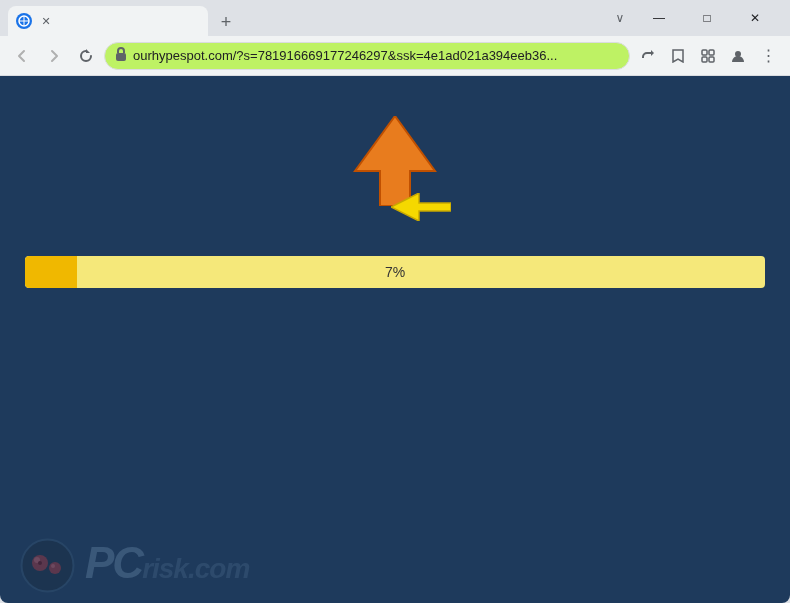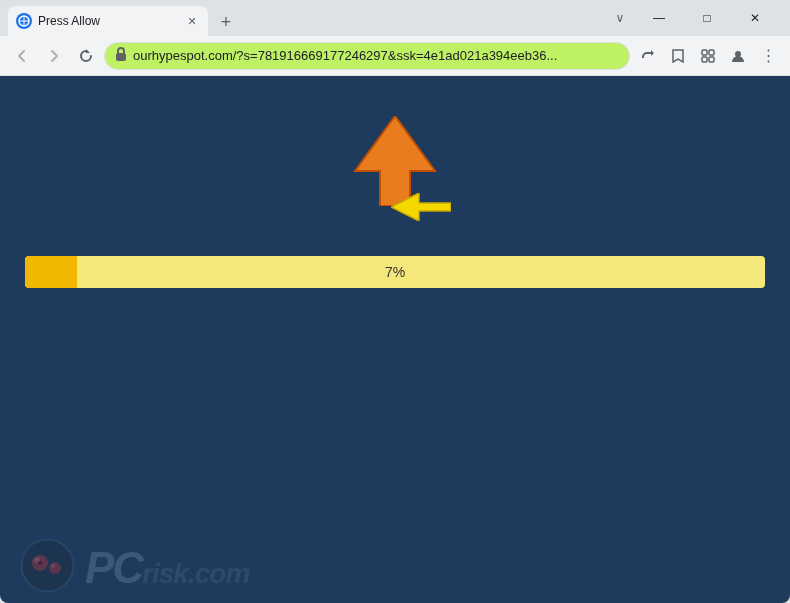--- a/index.html
+++ b/index.html
@@ -231,41 +231,40 @@
       font-weight: 500;
       color: #333;
     }
 
     
     .watermark {
       position: absolute;
       bottom: 10px;
       left: 20px;
       display: flex;
-      align-items: flex-end;
+      align-items: flex-start;
       gap: 10px;
       opacity: 0.35;
     }
   </style>
 </head>
 <body>
 
 <div class="browser-window">
 
   <div class="title-bar">
     <div class="tab-strip">
       <div class="tab-active">
         <div class="tab-favicon">
           <svg width="12" height="12" viewBox="0 0 12 12">
               <circle cx="6" cy="6" r="5" fill="none" stroke="white" stroke-width="1.5"></circle>
               <line x1="6" y1="1" x2="6" y2="11" stroke="white" stroke-width="1"></line>
               <line x1="1" y1="6" x2="11" y2="6" stroke="white" stroke-width="1"></line>
             </svg>
         </div>
-        <span class="tab-title">Press Allow</span>
         <div class="tab-close">✕</div>
       </div>
       <div class="tab-new">+</div>
     </div>
     <div class="window-controls">
 
       <div class="nav-btn" style="font-size:12px; color:#5f6368;">∨</div>
       <div class="win-btn">—</div>
       <div class="win-btn">□</div>
       <div class="win-btn close">✕</div>

